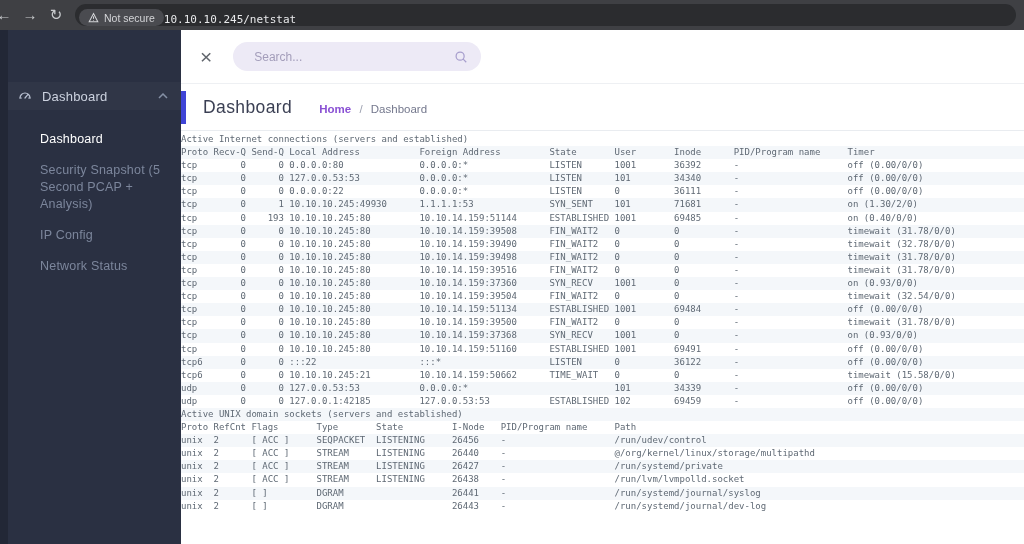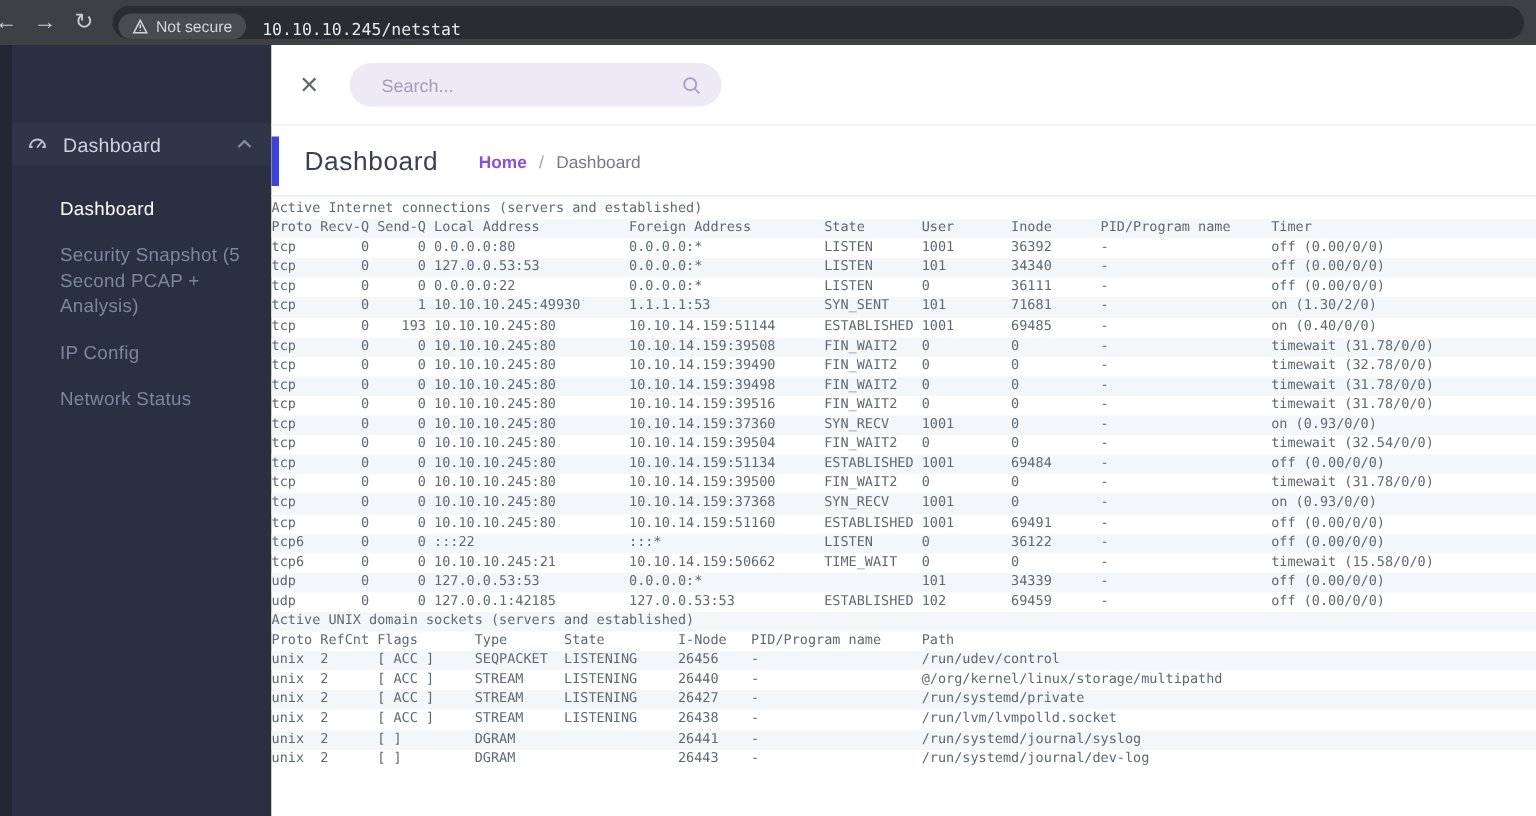--- a/index.html
+++ b/index.html
@@ -9,21 +9,21 @@
   
   .toolbar { position:absolute; top:0; left:0; width:1024px; height:30px;
              background:#3f4044; display:flex; align-items:center; }
   .nav-ico { color:#c9cbce; font-size:15px; line-height:30px; width:26px;
              text-align:center; flex:0 0 auto; }
   .nav-back { margin-left:-9px; }
   .addressbar { flex:1; height:22px; margin:0 8px 0 6px; background:#2b2c2f;
                 border-radius:12px; display:flex; align-items:flex-end; padding:0 12px 0 4px; }
   .chip { background:#4a4b50; border-radius:10px; height:17px; padding:0 9px;
           color:#d4d5d8; font-size:10.5px; display:flex; align-items:center; gap:5px; }
-  .url { color:#e8e9eb; font-size:11px; margin-left:11px;
+  .url { color:#e8e9eb; font-size:11px; 
          font-family:"DejaVu Sans Mono", monospace; }
 
   
   .app { position:absolute; top:30px; left:0; width:1024px; height:514px; display:flex; }
   .left-strip { width:8px; background:#222736; flex:0 0 auto; }
   .sidebar { width:173px; background:#2a3042; flex:0 0 auto; padding-top:52px; }
   .menu-parent { height:28px; display:flex; align-items:center; gap:9px;
                  padding:0 13px 0 9px; color:#ccd2df; background:rgba(255,255,255,.03); }
   .menu-parent .gauge { color:#b9c1d2; display:flex; }
   .menu-parent .plabel { flex:1; font-size:13px; font-weight:500; letter-spacing:.2px; }

